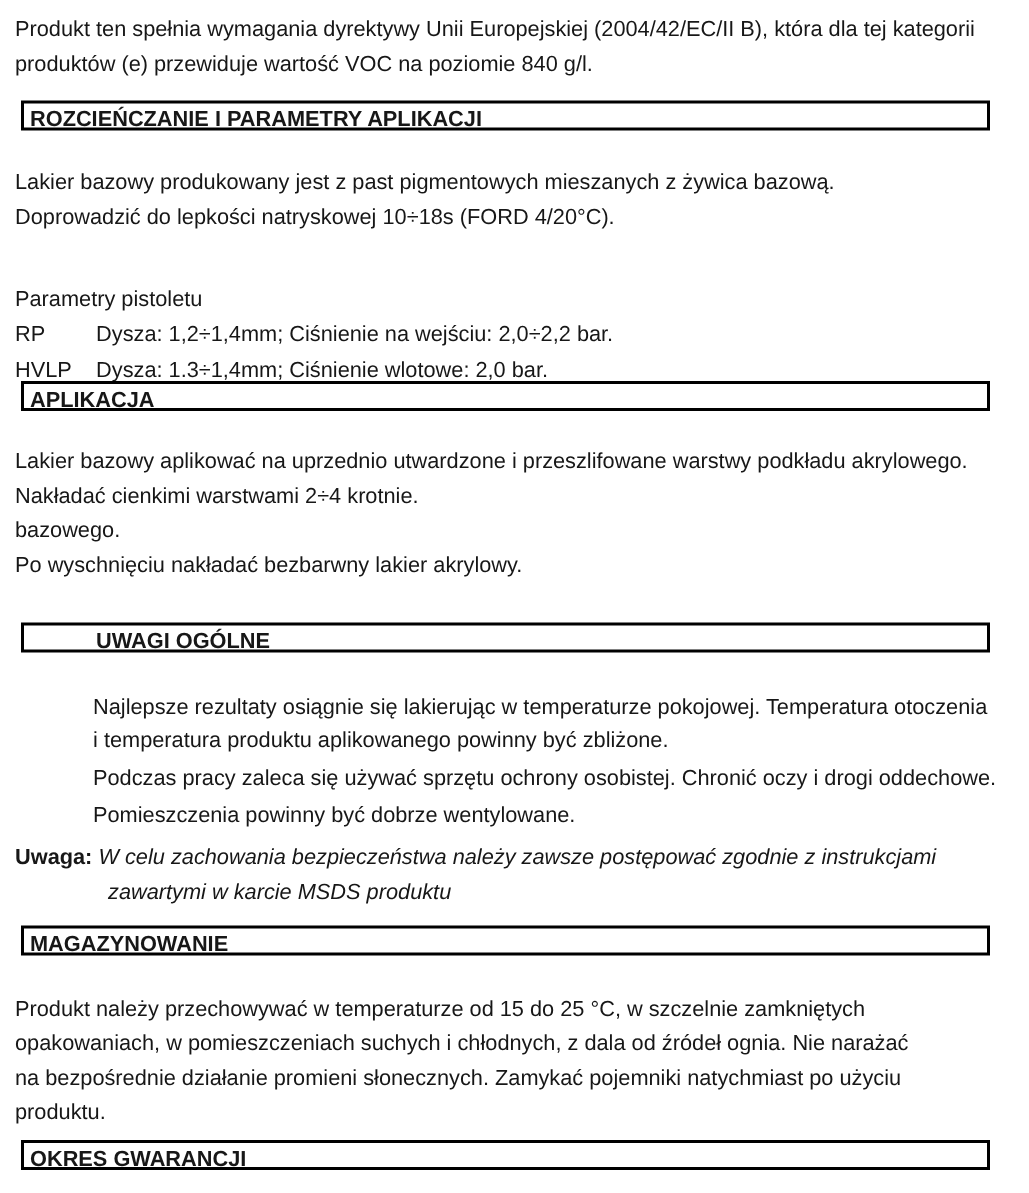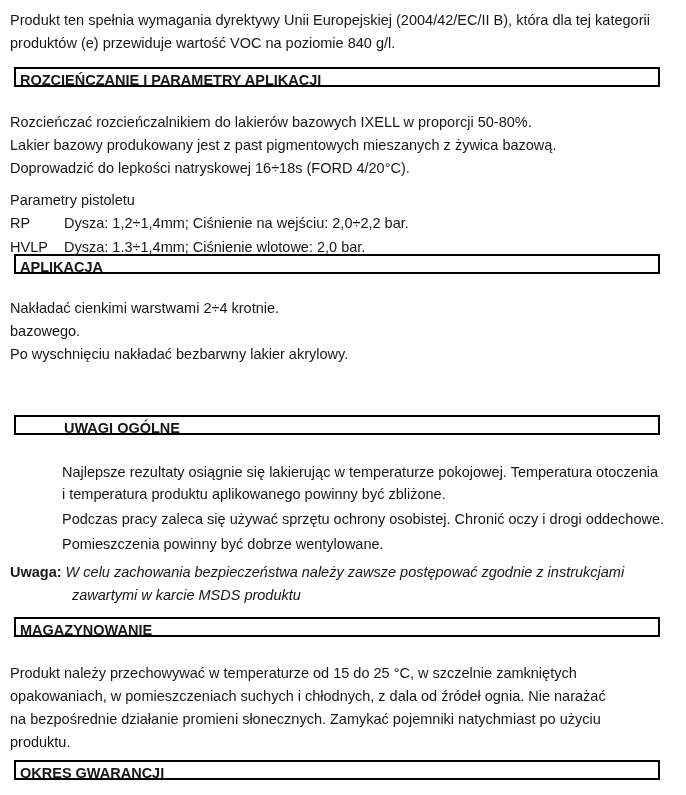--- a/index.html
+++ b/index.html
@@ -46,43 +46,43 @@
 <div class="abs body-text" style="top:9px;">
   <div class="line">Produkt ten spełnia wymagania dyrektywy Unii Europejskiej (2004/42/EC/II B), która dla tej kategorii</div>
   <div class="line">produktów (e) przewiduje wartość VOC na poziomie 840 g/l.</div>
 </div>
 
 <div class="abs sec-box" style="top:67px;">
   <span>ROZCIEŃCZANIE I PARAMETRY APLIKACJI</span>
 </div>
 
 <div class="abs body-text" style="top:111px;">
-  <div class="line">Rozcieńczać rozcieńczalnikiem do lakierów bazowych IXELL w proporcji 50-80%.</div>
   <div class="line">Lakier bazowy produkowany jest z past pigmentowych mieszanych z żywica bazową.</div>
-  <div class="line">Doprowadzić do lepkości natryskowej 16÷18s (FORD 4/20°C).</div>
+  <div class="line">Doprowadzić do lepkości natryskowej 10÷18s (FORD 4/20°C).</div>
 </div>
 
 <div class="abs body-text line" style="top:189px;">Parametry pistoletu</div>
 
 <div class="abs body-text" style="top:212px;">
   <div class="gun-row">
     <span class="gun-name">RP</span>
     <span>Dysza: 1,2÷1,4mm; Ciśnienie na wejściu: 2,0÷2,2 bar.</span>
   </div>
   <div class="gun-row">
     <span class="gun-name">HVLP</span>
     <span>Dysza: 1.3÷1,4mm; Ciśnienie wlotowe: 2,0 bar.</span>
   </div>
 </div>
 
 <div class="abs sec-box" style="top:254px;">
   <span>APLIKACJA</span>
 </div>
 
 <div class="abs body-text" style="top:297px;">
+  <div class="line">Lakier bazowy aplikować na uprzednio utwardzone i przeszlifowane warstwy podkładu akrylowego.</div>
   <div class="line">Nakładać cienkimi warstwami 2÷4 krotnie.</div>
   <div class="line">bazowego.</div>
   <div class="line">Po wyschnięciu nakładać bezbarwny lakier akrylowy.</div>
 </div>
 
 <div class="abs sec-box" style="top:415px;padding-left:48px;">
   <span>UWAGI OGÓLNE</span>
 </div>
 
 <div class="abs notes-block" style="top:461px;">

